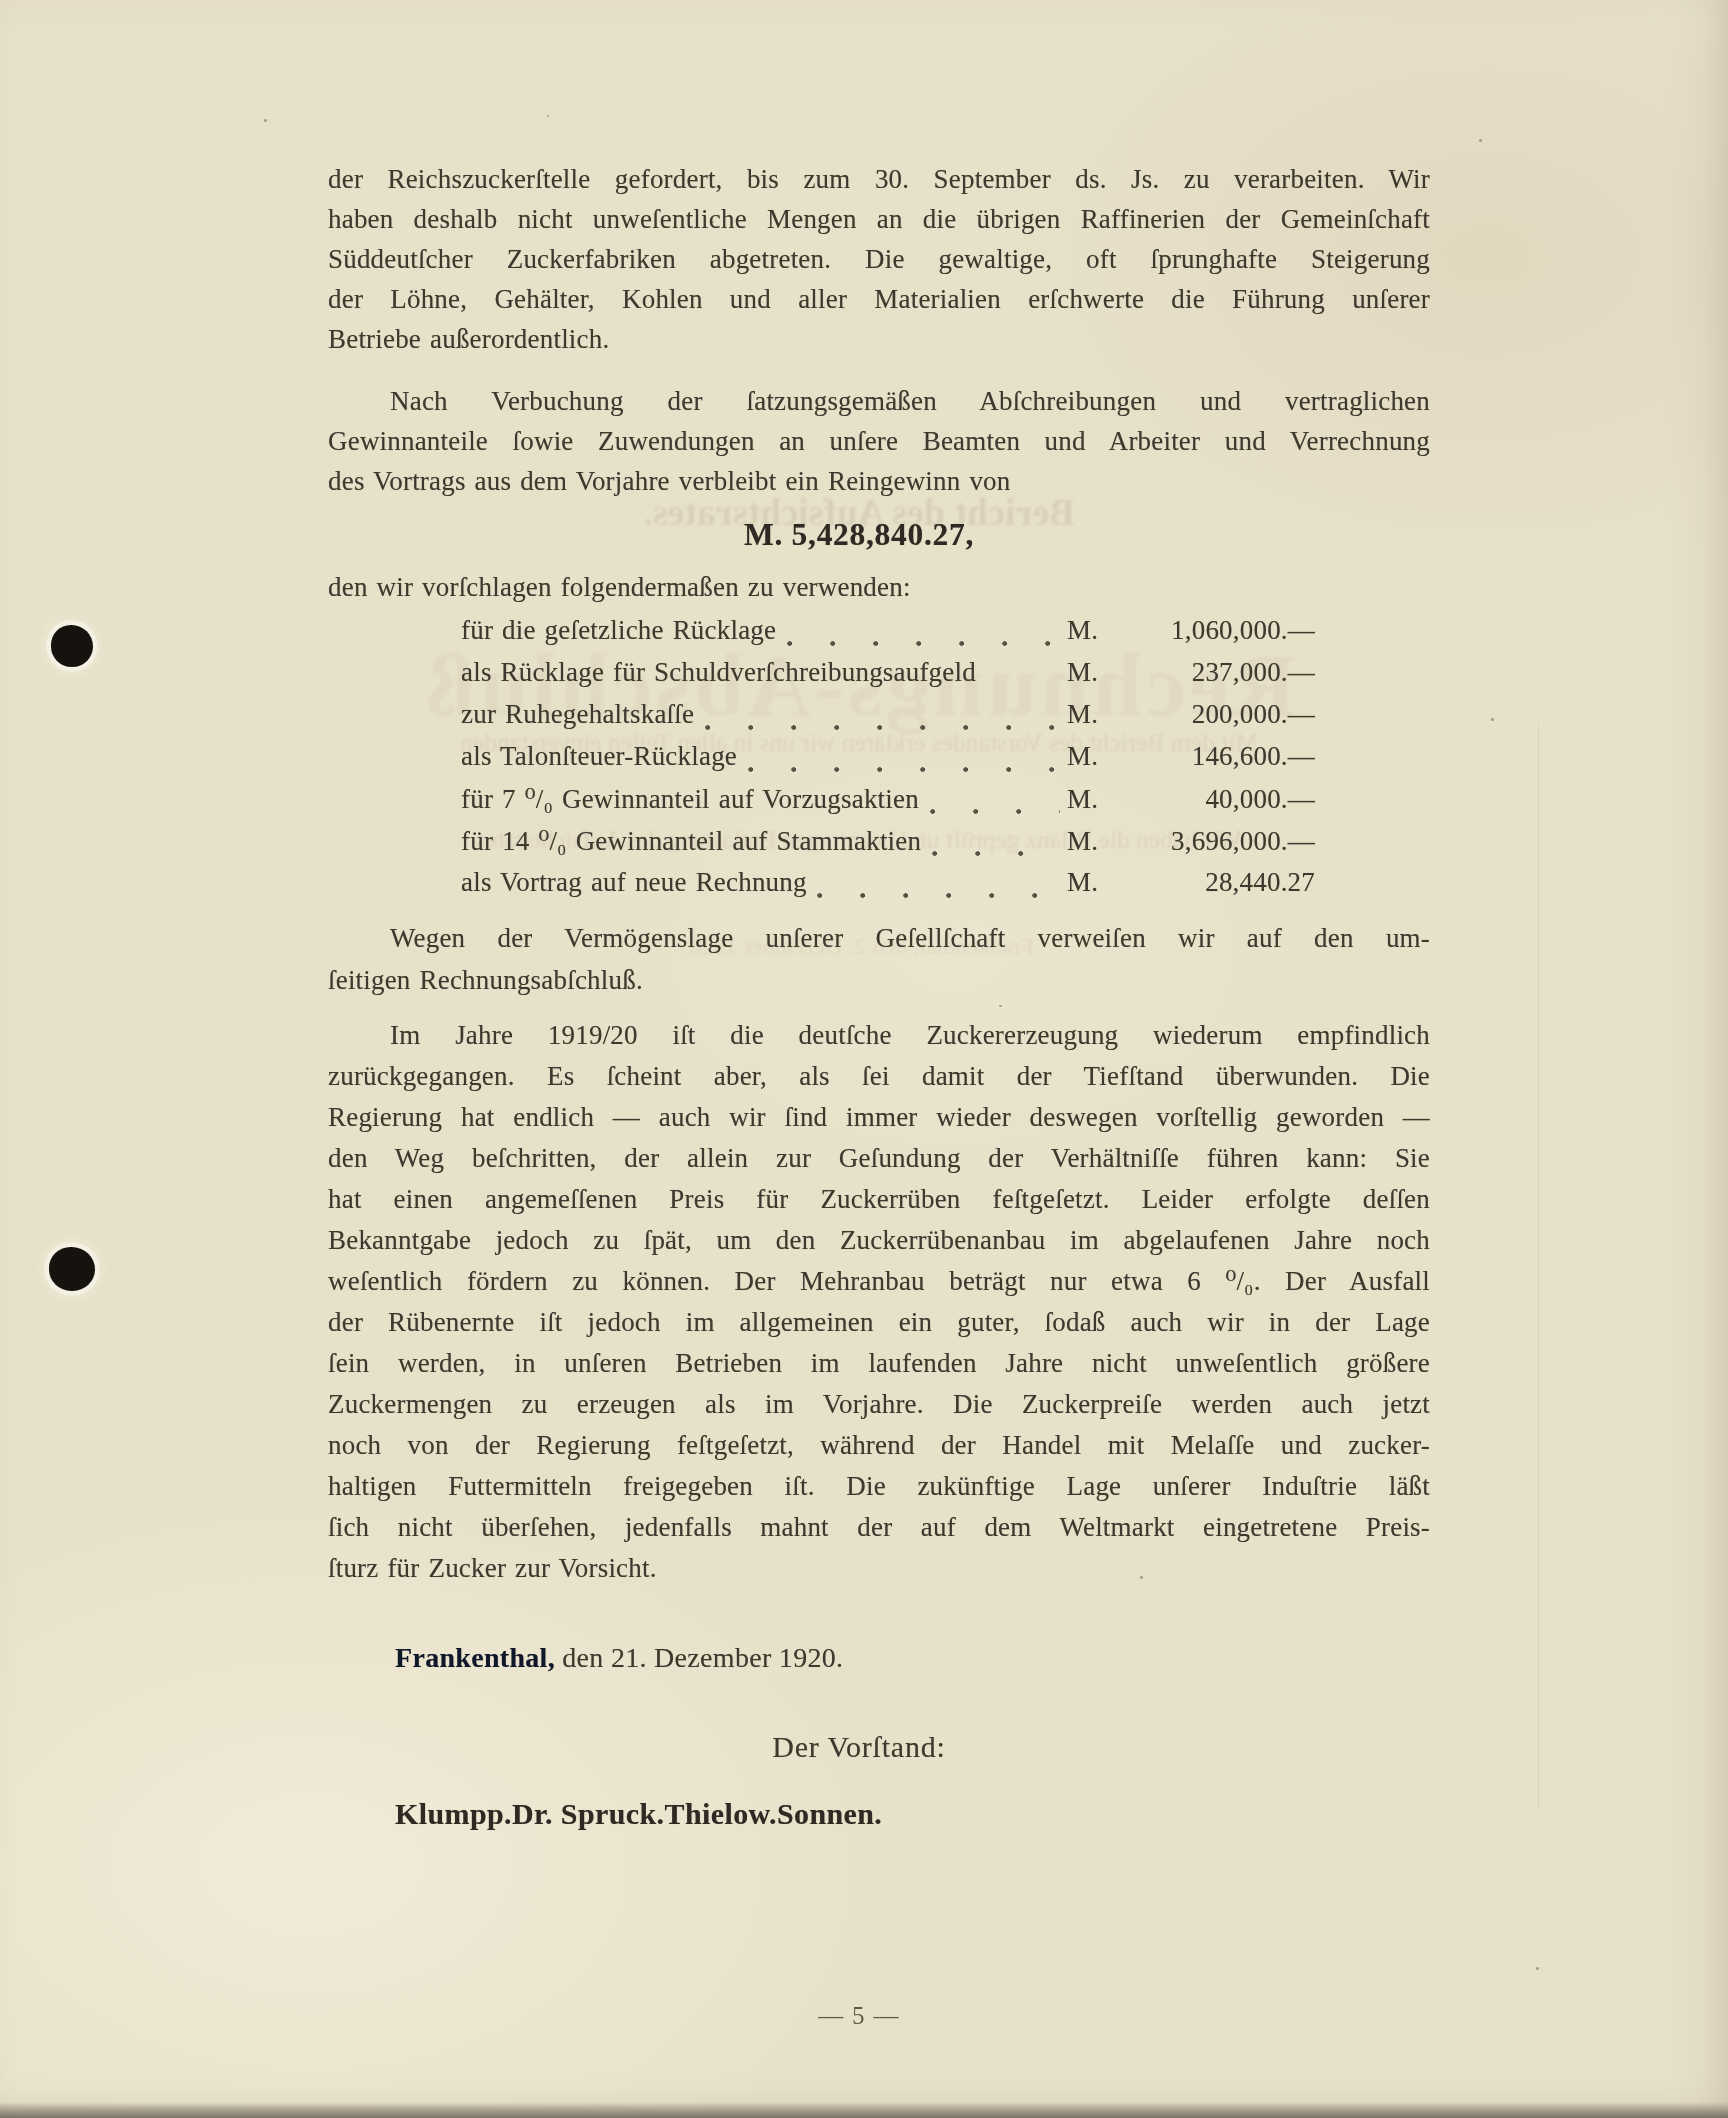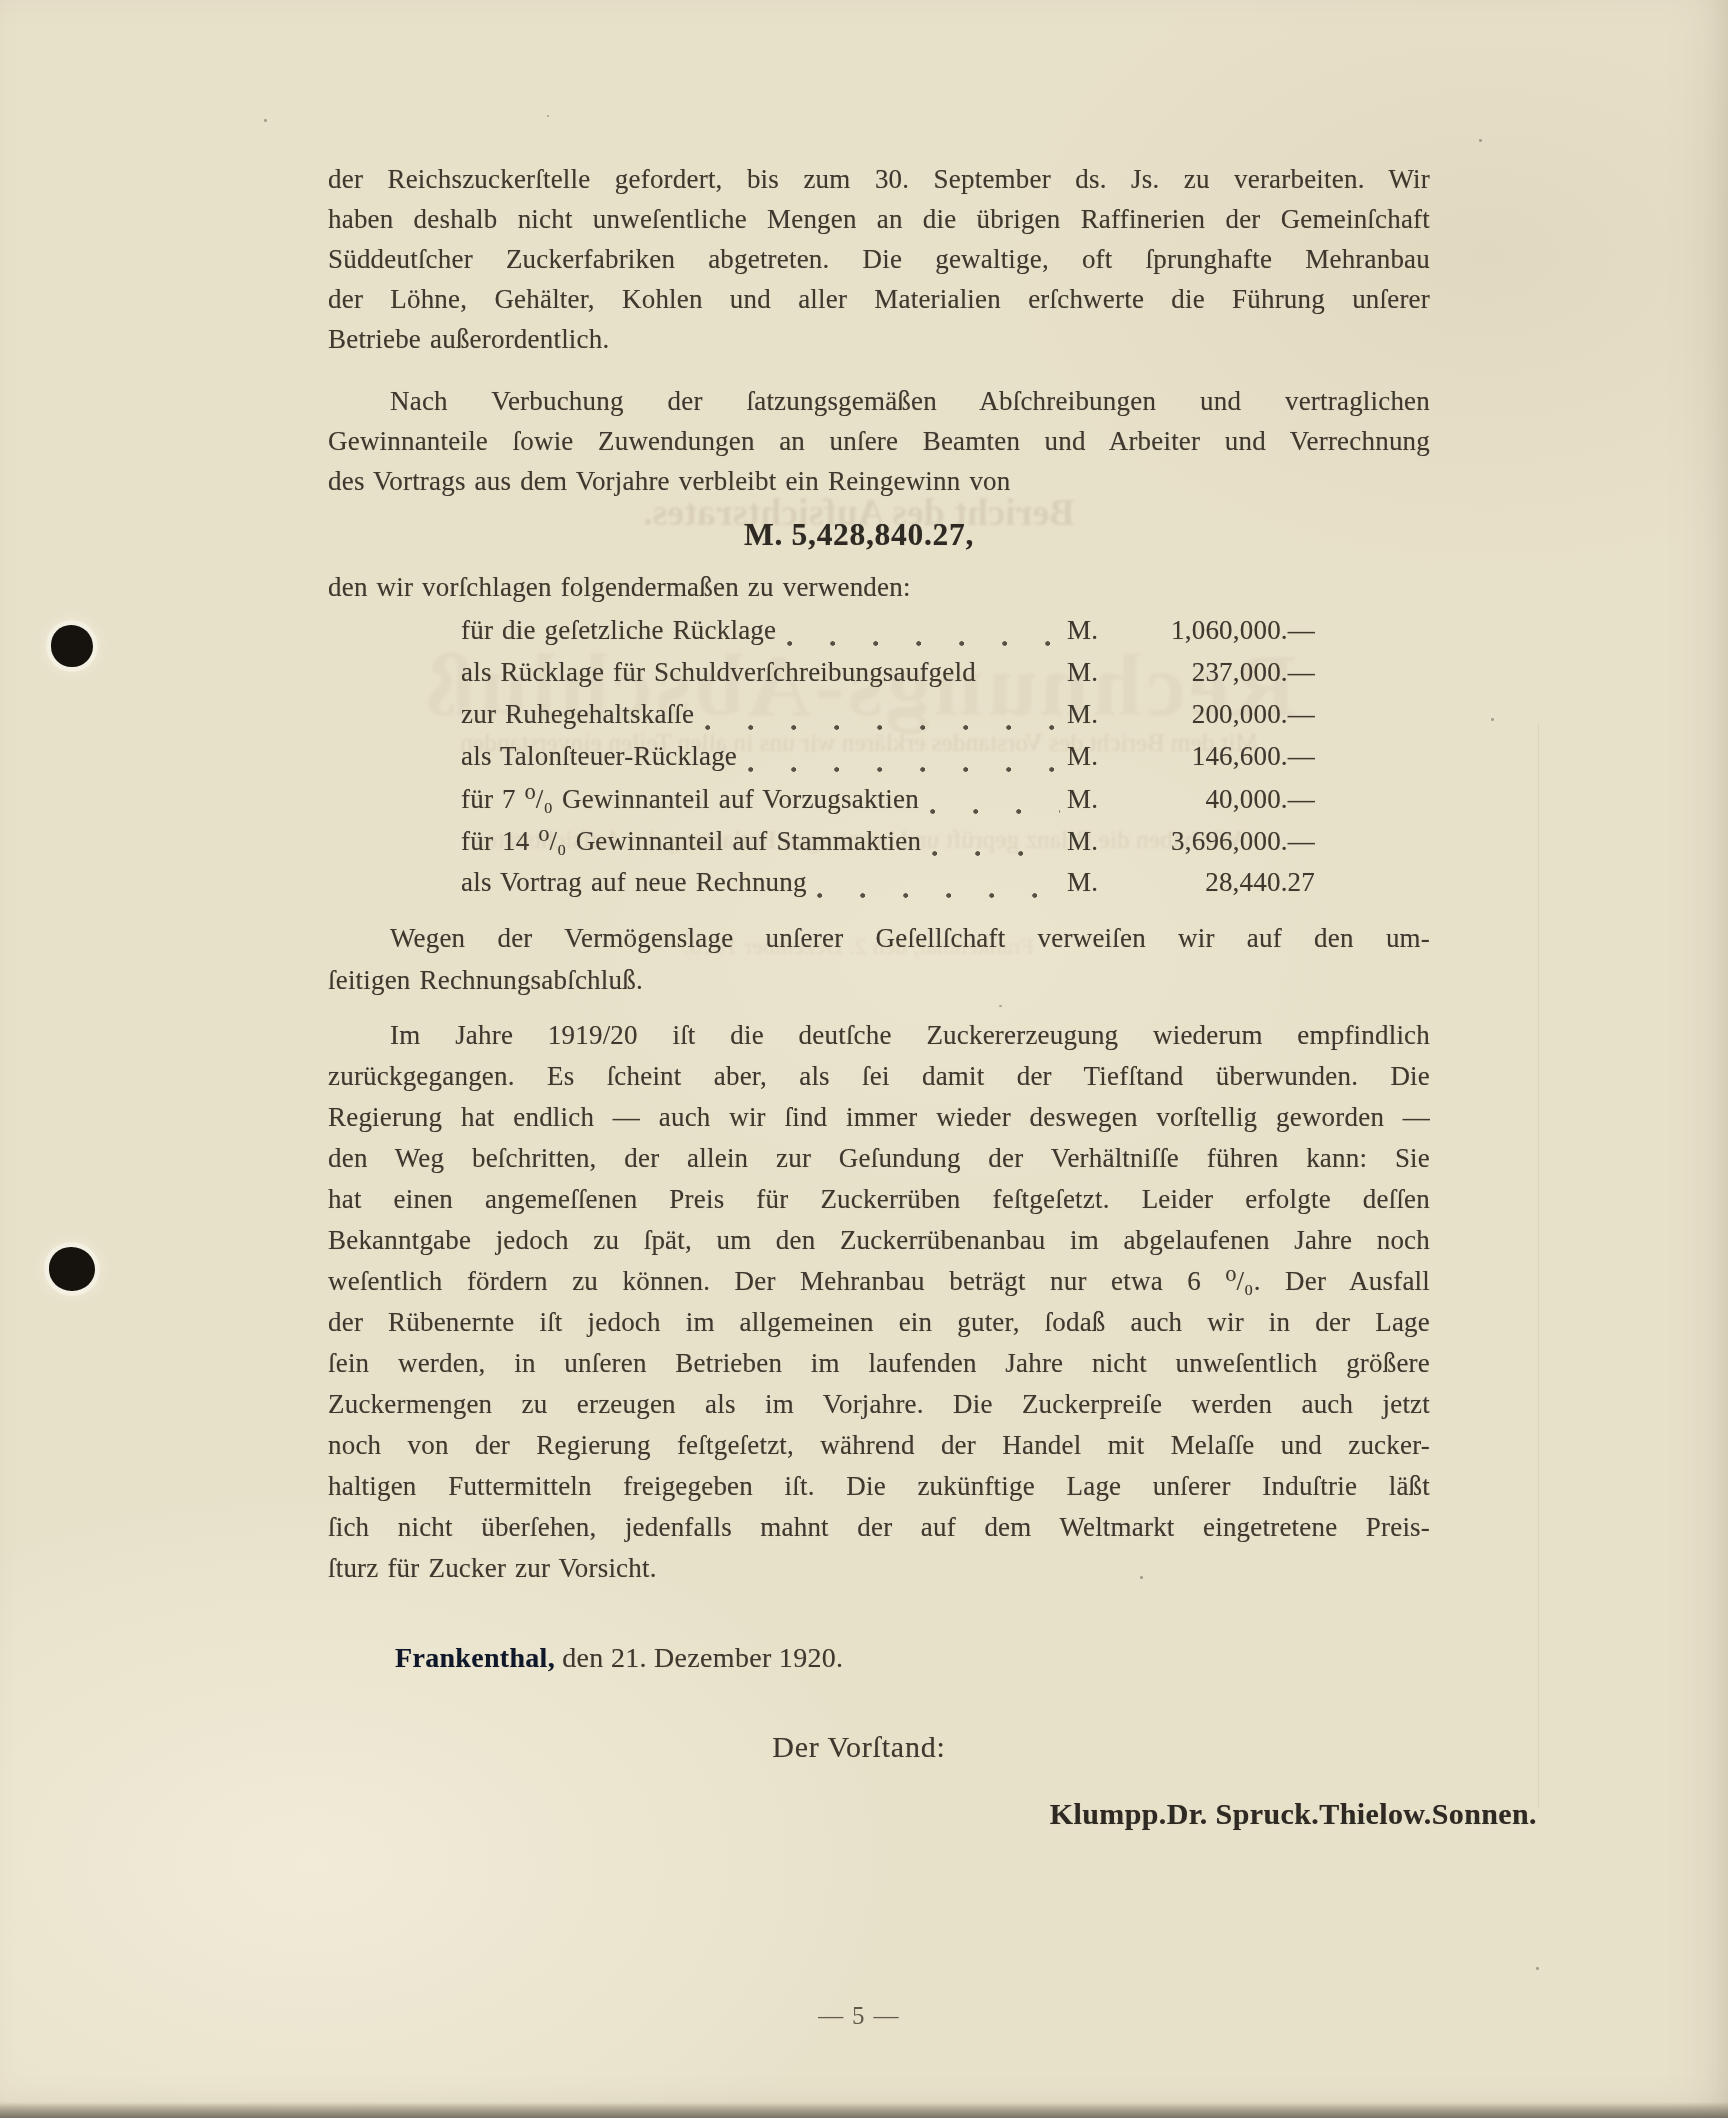--- a/index.html
+++ b/index.html
@@ -39,21 +39,21 @@
   .leader{
     flex:1 1 auto;min-width:0;align-self:flex-end;height:5.4px;margin:0 6.7px 10.7px 10.7px;
     background-image:radial-gradient(circle at 2.7px 2.7px, rgba(62,56,46,.85) 2.1px, rgba(62,56,46,0) 2.8px);
     background-repeat:repeat-x;background-size:43px 5.4px;background-position:left bottom;
   }
   .alloc-cur{flex:0 0 44px;white-space:nowrap;}
   .alloc-amt{flex:0 0 204px;text-align:right;white-space:nowrap;}
   .dateline{font-size:28px;line-height:38px;padding-left:107px;letter-spacing:0.3px;text-shadow:0 0 0.7px rgba(62,56,46,.35);}
   .b{font-weight:bold;color:#0f172a;}
   .board{font-size:30px;line-height:39px;text-align:center;letter-spacing:0.8px;text-shadow:0 0 0.7px rgba(62,56,46,.35);}
-  .sigs{display:flex;justify-content:flex-end;padding:0 114px 0 107px;font-size:30px;font-weight:bold;color:#2e2a23;letter-spacing:0.4px;text-shadow:0 0 0.7px rgba(46,42,35,.4);}
+  .sigs{display:flex;justify-content:flex-start;padding:0 114px 0 107px;font-size:30px;font-weight:bold;color:#2e2a23;letter-spacing:0.4px;text-shadow:0 0 0.7px rgba(46,42,35,.4);}
   .pagenum{font-size:25px;text-align:center;color:#625b4b;letter-spacing:1.3px;}
   .ghost{
     position:absolute;left:288px;width:1142px;text-align:center;
     transform:scaleX(-1);filter:blur(1.3px);color:#8d7c59;pointer-events:none;
   }
   .hole{position:absolute;background:#16130f;border-radius:48% 52% 50% 50%;
     box-shadow:0 0 0 4.7px rgba(250,247,238,.55), 0 0 9.4px 6.7px rgba(250,247,238,.35);}
   .speck{position:absolute;border-radius:50%;background:rgba(74,66,52,.42);}
   .crease{position:absolute;background:rgba(110,98,78,.10);}
   .bottom-edge{
@@ -70,21 +70,21 @@
 <div class="ghost" style="top:635px;font-size:88px;font-weight:bold;opacity:.07;letter-spacing:4px;">Rechnungs-Abschluß</div>
 <div class="ghost" style="top:728px;font-size:25.5px;opacity:.14;">Mit dem Bericht des Vorstandes erklären wir uns in allen Teilen einverstanden</div>
 <div class="ghost" style="top:825px;font-size:25.5px;opacity:.14;">Wir haben die Bilanz geprüft und beantragen Entlastung des Aufsichtsrates</div>
 <div class="ghost" style="top:933px;font-size:24px;opacity:.10;">Frankenthal, den 2. Dezember 1920.</div>
 
 <div class="text-layer">
 
   <div class="sect" style="top:159px">
     <div class="jl">der Reichszuckerſtelle gefordert, bis zum 30. September ds. Js. zu verarbeiten.  Wir</div>
     <div class="jl">haben deshalb nicht unweſentliche Mengen an die übrigen Raffinerien der Gemeinſchaft</div>
-    <div class="jl">Süddeutſcher Zuckerfabriken abgetreten.  Die gewaltige, oft ſprunghafte Mehranbau</div>
+    <div class="jl">Süddeutſcher Zuckerfabriken abgetreten.  Die gewaltige, oft ſprunghafte Steigerung</div>
     <div class="jl">der Löhne, Gehälter, Kohlen und aller Materialien erſchwerte die Führung unſerer</div>
     <div class="jl last">Betriebe außerordentlich.</div>
   </div>
 
   <div class="sect" style="top:381px">
     <div class="jl indent">Nach Verbuchung der ſatzungsgemäßen Abſchreibungen und vertraglichen</div>
     <div class="jl">Gewinnanteile ſowie Zuwendungen an unſere Beamten und Arbeiter und Verrechnung</div>
     <div class="jl last">des Vortrags aus dem Vorjahre verbleibt ein Reingewinn von</div>
   </div>
 

